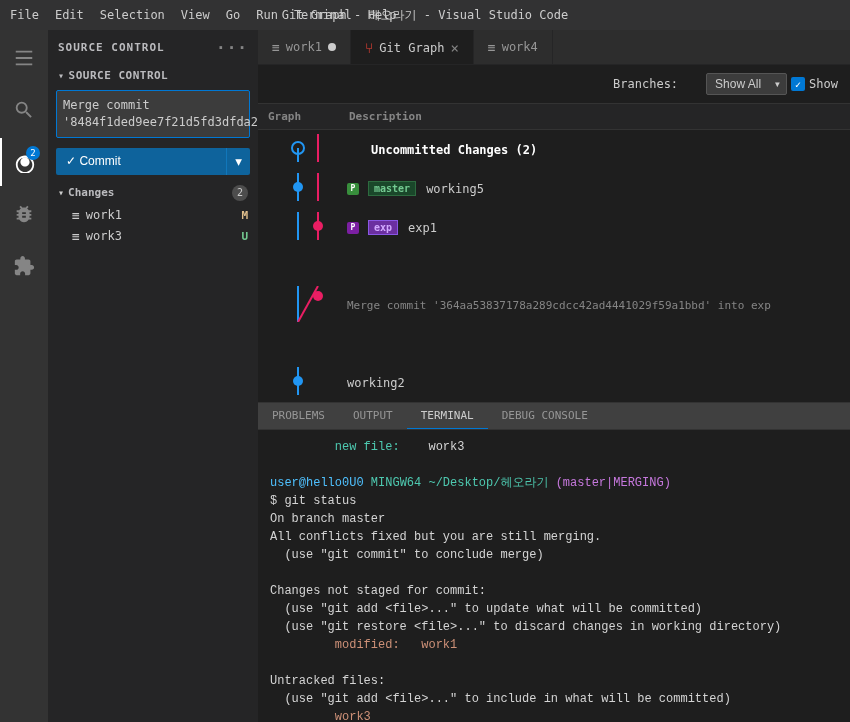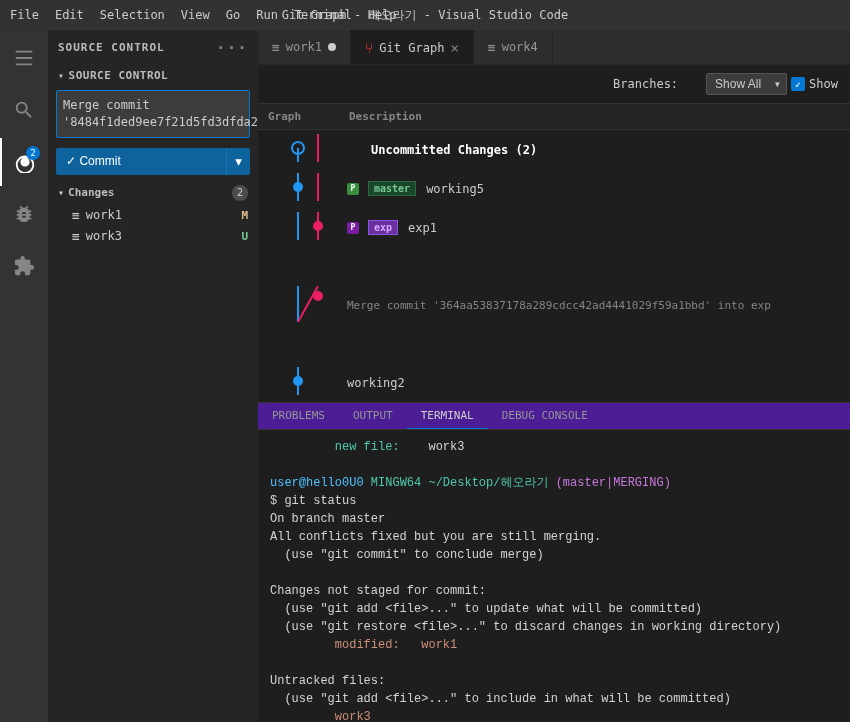--- a/index.html
+++ b/index.html
@@ -410,21 +410,21 @@
     .terminal-area {
       height: 320px;
       background: #1e1e1e;
       display: flex;
       flex-direction: column;
       border-top: 1px solid #333;
       flex-shrink: 0;
     }
     .terminal-tabs {
       display: flex;
-      background: #4c1d95;
+      background: #404040;
       border-bottom: 1px solid #333;
       flex-shrink: 0;
     }
     .terminal-tab {
       padding: 6px 14px;
       font-size: 11px;
       color: #969696;
       cursor: pointer;
       border-bottom: 1px solid transparent;
     }

